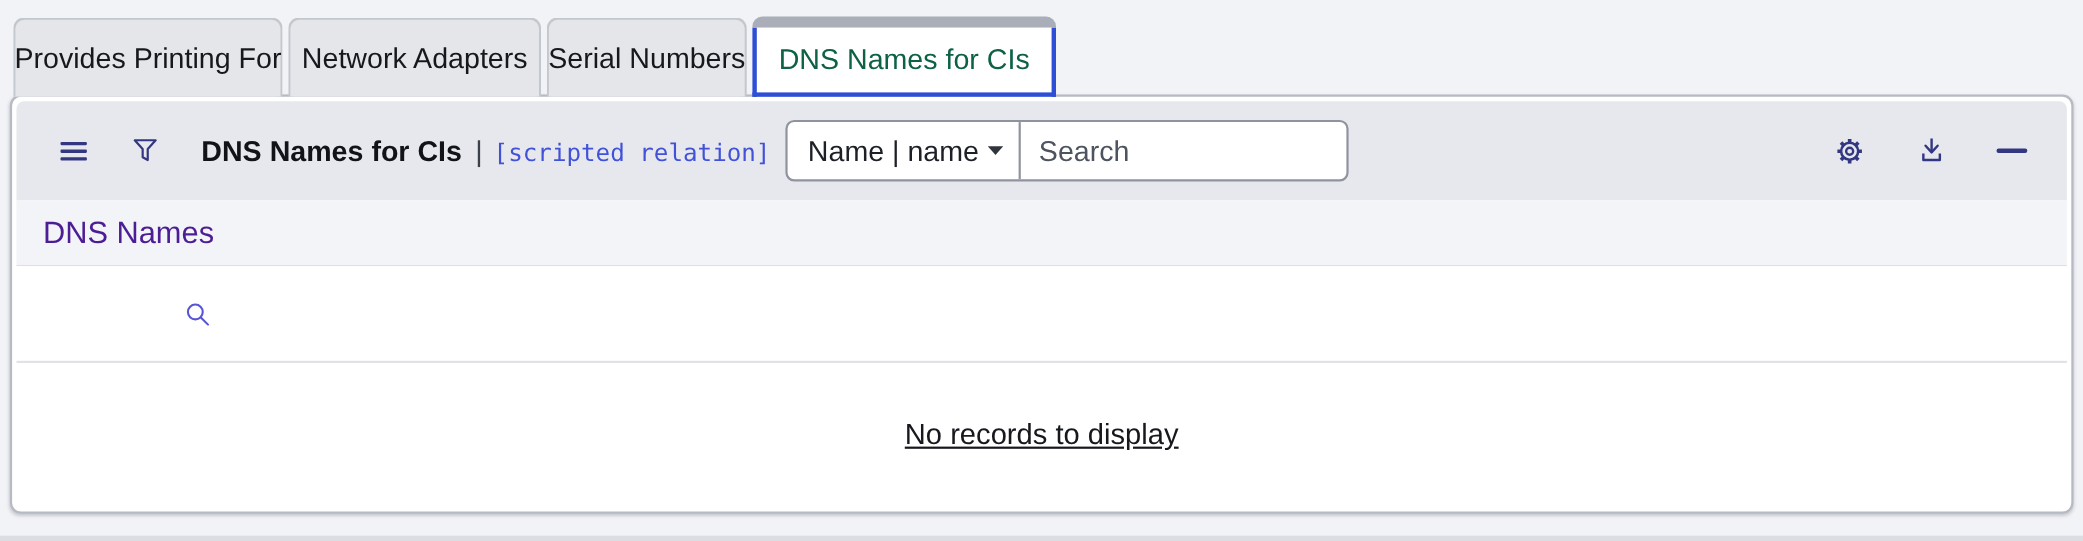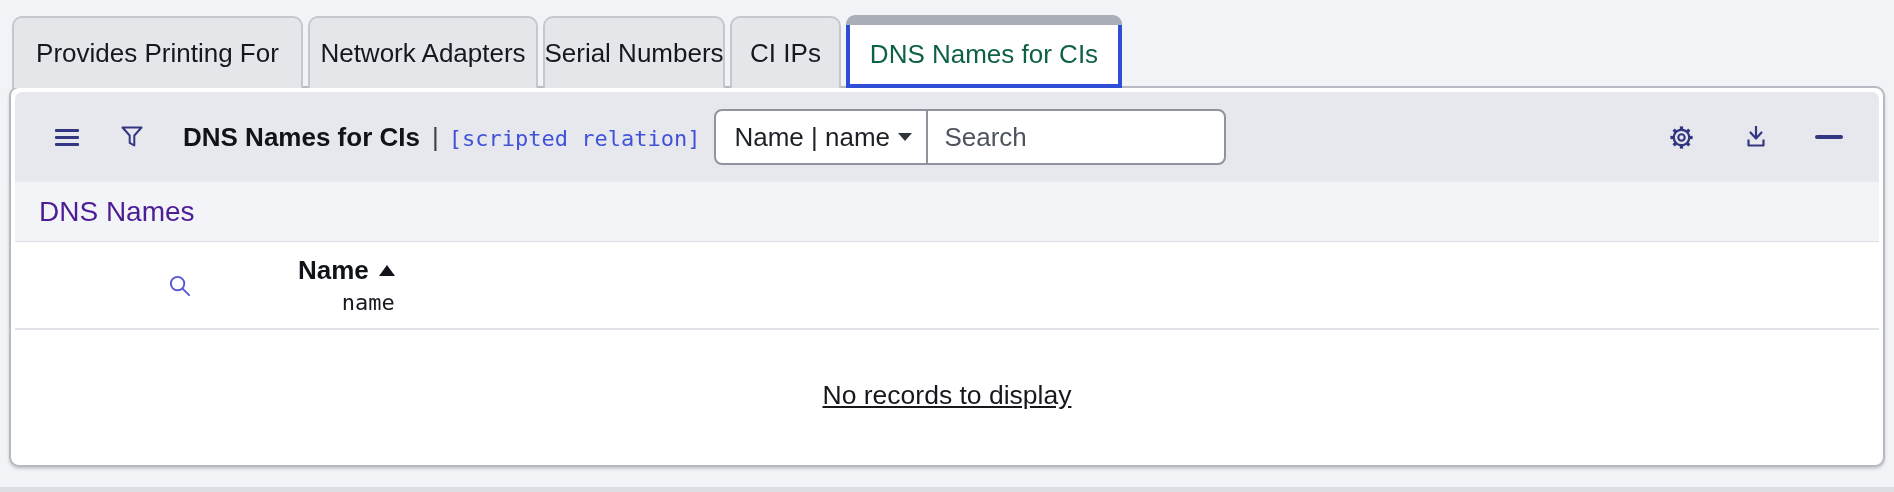--- a/index.html
+++ b/index.html
@@ -7,21 +7,21 @@
   *{box-sizing:border-box;}
 
   .page{position:relative;width:1894px;height:492px;}
 
   
   .tabs{display:flex;align-items:flex-end;gap:5px;padding-left:12px;height:88px;
     position:relative;z-index:2;margin-bottom:-2px;}
   .tab{height:72px;background:#e5e6ea;border:2px solid #c3c7ce;border-bottom:none;
     border-radius:10px 10px 0 0;display:flex;align-items:center;justify-content:center;
     font-size:26px;color:#16181d;cursor:pointer;padding:0 10px;white-space:nowrap;}
-  .tab:nth-child(1){width:291px;}
+  .tab:nth-child(1){width:245px;}
   .tab:nth-child(2){width:230px;}
   .tab:nth-child(3){width:182px;}
   .tab:nth-child(4){width:111px;}
   .tab.active{width:276px;height:63px;background:#ffffff;border:4px solid #2e4ed6;
     border-top:none;border-radius:0;color:#0d6147;position:relative;}
   .tab.active::before{content:"";position:absolute;top:-10px;left:-4px;right:-4px;height:10px;
     background:#a9aeb8;border-radius:9px 9px 0 0;}
 
   
   .panel{position:relative;z-index:1;margin:0 9px;height:381px;background:#ffffff;
@@ -77,21 +77,20 @@
 </style>
 </head>
 <body>
 
 <div class="page">
 
   <div class="tabs">
     <button class="tab">Provides Printing For</button>
     <button class="tab">Network Adapters</button>
     <button class="tab">Serial Numbers</button>
-    <button class="tab">CI IPs</button>
     <button class="tab active">DNS Names for CIs</button>
   </div>
 
   <div class="panel">
 
     <div class="toolbar">
       <div class="menu-icon">
           <i></i>
           <i></i>
           <i></i>
@@ -149,27 +148,20 @@
 
     <div class="section-header">DNS Names</div>
 
     <div class="table-header">
       <button class="icon-btn row-search">
         <svg width="25" height="25" viewBox="0 0 26 26" fill="none" stroke="#5856d6" stroke-width="2">
           <circle cx="11" cy="11" r="7"></circle>
           <line x1="16.2" y1="16.2" x2="23" y2="23" stroke-linecap="round"></line>
         </svg>
       </button>
-      <div class="name-col">
-        <div class="name-line">
-          <span class="col-label">Name</span>
-          <span class="sort-asc"></span>
-        </div>
-        <span class="field-name">name</span>
-      </div>
     </div>
 
     <div class="empty-row">No records to display</div>
 
   </div>
 
   <div class="bottom-strip"></div>
 </div>
 
 </body></html>

